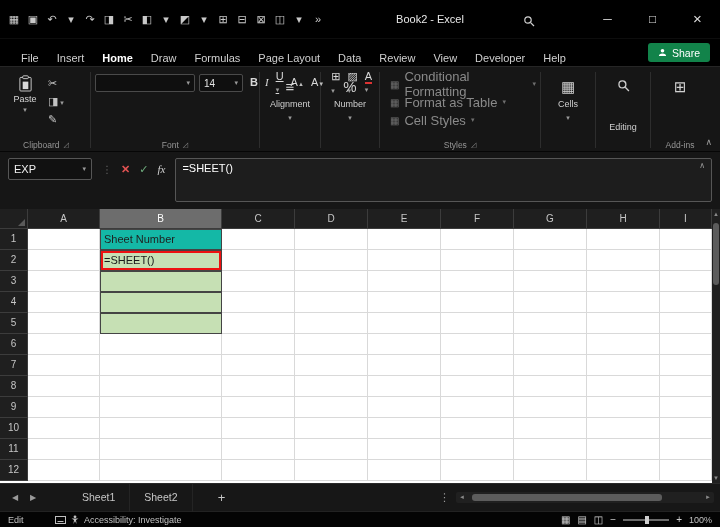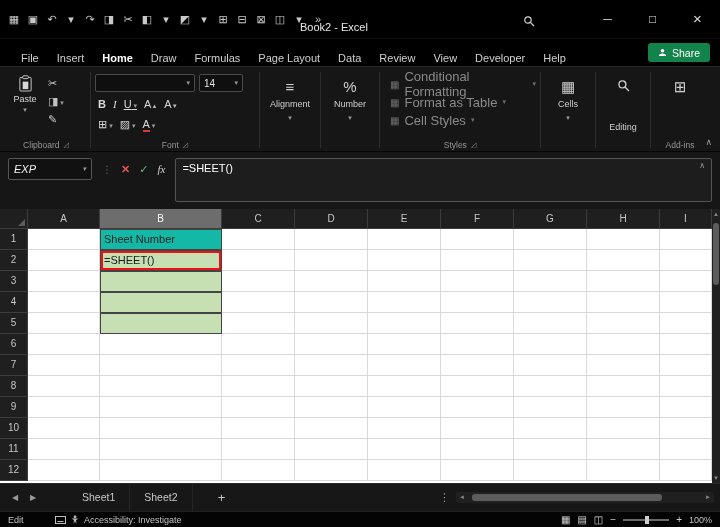--- a/index.html
+++ b/index.html
@@ -3,21 +3,21 @@
 <meta charset="utf-8">
 <style>
   * { margin:0; padding:0; box-sizing:border-box; }
   body { background:#333; font-family:"Liberation Sans", sans-serif; }
   #app { position:relative; width:720px; height:527px; background:#161616; overflow:hidden; color:#d6d6d6; }
 
   
   .titlebar { position:relative; height:38px; background:#000; display:flex; align-items:center; padding-left:8px; }
   .qat { display:flex; align-items:center; gap:7px; }
   .ticon { font-size:11px; color:#c9c9c9; min-width:12px; text-align:center; cursor:default; }
-  .win-title { position:absolute; left:300px; width:260px; top:8px; height:38px; line-height:38px; text-align:left; font-size:11px; color:#e9e9e9; }
+  .win-title { position:absolute; left:300px; width:260px; top:0; height:38px; line-height:38px; text-align:center; font-size:11px; color:#e9e9e9; }
   .search-btn { position:absolute; right:185px; top:13px; }
   .winctl { position:absolute; right:0; top:0; height:38px; display:flex; }
   .winbtn { width:45px; height:38px; line-height:38px; text-align:center; font-size:12px; color:#ddd; }
 
   
   .menubar { height:28px; background:#000; display:flex; align-items:center; padding-left:12px; border-top:1px solid #0d0d0d; }
   #menu-tabs { display:flex; height:28px; }
   .mtab { padding:0 9px; font-size:11px; color:#d0d0d0; line-height:27px; height:28px;margin-top:6px; }
   .mtab.active { color:#fff; font-weight:bold; box-shadow:inset 0 -2px 0 #e8e8e8; }
   .share-btn { margin-left:auto; margin-right:10px; background:#12834A; color:#fff; border:none; border-radius:3px; height:19px; padding:0 10px; font-size:10.5px; display:flex; align-items:center; gap:5px; font-family:inherit; }
@@ -28,21 +28,21 @@
   .grouplabel { position:absolute; bottom:1px; left:0; right:0; text-align:center; font-size:8.5px; color:#969696; display:flex; justify-content:center; align-items:center; gap:4px; }
   .launcher { font-size:7px; color:#8a8a8a; }
   .vsep { width:1px; background:#2d2d2d; height:76px; margin:1px 4px 0 4px; }
   .chev { font-size:7px; color:#9a9a9a; }
 
   .g-clipboard { width:80px; display:flex; }
   .paste-btn { width:38px; display:flex; flex-direction:column; align-items:center; padding-top:4px; gap:2px; font-size:9px; color:#d6d6d6; }
   .clip-col { display:flex; flex-direction:column; gap:5px; padding-top:6px; margin-left:4px; }
   .clip-col .ric { font-size:11px; color:#c2c2c2; }
 
-  .g-font { width:160px; display:flex; flex-direction:column; gap:4px; padding-top:3px; }
+  .g-font { width:160px; display:flex; flex-direction:row; gap:4px; padding-top:3px; }
   .combo { background:#0f0f0f; border:1px solid #4a4a4a; border-radius:2px; height:18px; display:flex; align-items:center; padding:0 4px; font-size:10px; color:#e5e5e5; }
   .combo .chev { margin-left:auto; }
   .fontrow1 { display:flex; gap:4px; }
   .fontrow { display:flex; align-items:center; gap:7px; padding-left:3px; font-size:11px; color:#d8d8d8; height:16px; }
   .fb { font-weight:bold; } .fi { font-style:italic; font-family:"Liberation Serif", serif; }
   .fu { text-decoration:underline; }
   .fc-red { border-bottom:2px solid #d33; line-height:11px; }
   .mini { font-size:6px; color:#bdbdbd; }
 
   .collapsed { display:flex; flex-direction:column; align-items:center; padding-top:8px; gap:5px; }
@@ -52,21 +52,21 @@
   .g-styles { width:152px; display:flex; flex-direction:column; gap:1px; padding-top:4px; }
   .style-item { display:flex; align-items:center; gap:5px; height:18px; padding-left:6px; }
   .sic { font-size:10px; color:#6f6f6f; }
   .slb { font-size:13px; color:#8a8a8a; }
   .style-item .chev { color:#6f6f6f; }
 
   .ribbon-collapse { position:absolute; right:8px; bottom:4px; font-size:9px; color:#9a9a9a; }
 
   
   .formulabar { height:58px; background:#161616; border-top:1px solid #060606; display:flex; align-items:flex-start; padding:6px 8px 0 8px; gap:6px; }
-  .namebox { width:84px; height:22px; background:#111; border:1px solid #565656; border-radius:2px; display:flex; align-items:center; padding:0 5px; font-size:11px; color:#f0f0f0;font-style:italic; }
+  .namebox { width:84px; height:22px; background:#111; border:1px solid #565656; border-radius:2px; display:flex; align-items:center; padding:0 5px; font-size:11px; color:#f0f0f0; }
   .namebox .chev { margin-left:auto; }
   .fbtns { display:flex; align-items:center; height:22px; gap:9px; padding:0 4px; font-size:11px; }
   .fdots { color:#666; font-size:10px; }
   .fcancel { color:#e05252; font-weight:bold; }
   .fenter { color:#6fae7e; }
   .ffx { font-style:italic; color:#d0d0d0; font-family:"Liberation Serif", serif; }
   .finput { flex:1; height:44px; background:#1d1d1d; border:1px solid #565656; border-radius:2px; position:relative; font-size:11px; color:#fff; padding:3px 6px; }
   .fchev { position:absolute; right:6px; top:2px; font-size:8px; color:#999; }
 
   

